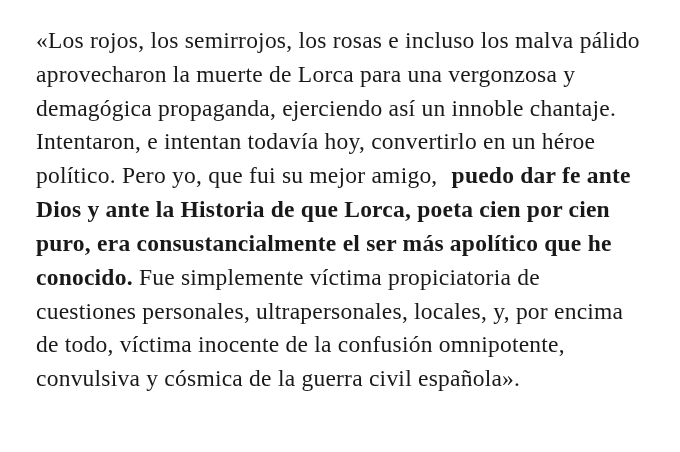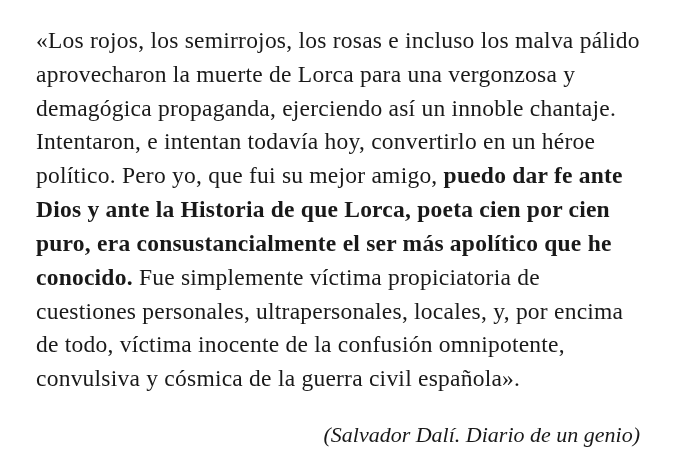--- a/index.html
+++ b/index.html
@@ -26,29 +26,29 @@
   .quote-text {
     font-size: 23.5px;
     line-height: 1.44;
     letter-spacing: 0.01em;
     text-align: left;
     color: #191919;
     margin: 0;
   }
   .quote-text .emph {
     font-weight: bold;
+    margin-left: 8px;
   }
   .attribution {
     margin-top: 26px;
     text-align: right;
     font-style: italic;
     font-size: 22px;
     color: #191919;
     padding-right: 2px;
   }
 </style>
 </head>
 <body>
 
 <div class="quote-block">
   <p class="quote-text"><span>«Los rojos, los semirrojos, los rosas e incluso los malva pálido aprovecharon la muerte de Lorca para una vergonzosa y demagógica propaganda, ejerciendo así un innoble chantaje. Intentaron, e intentan todavía hoy, convertirlo en un héroe político. Pero yo, que fui su mejor amigo, </span><span class="emph">puedo dar fe ante Dios y ante la Historia de que Lorca, poeta cien por cien puro, era consustancialmente el ser más apolítico que he conocido.</span><span> Fue simplemente víctima propiciatoria de cuestiones personales, ultrapersonales, locales, y, por encima de todo, víctima inocente de la confusión omnipotente, convulsiva y cósmica de la guerra civil española».</span></p>
-  <div class="attribution">(Salvador Dalí. Diario de un genio)</div>
 </div>
 
 </body></html>

